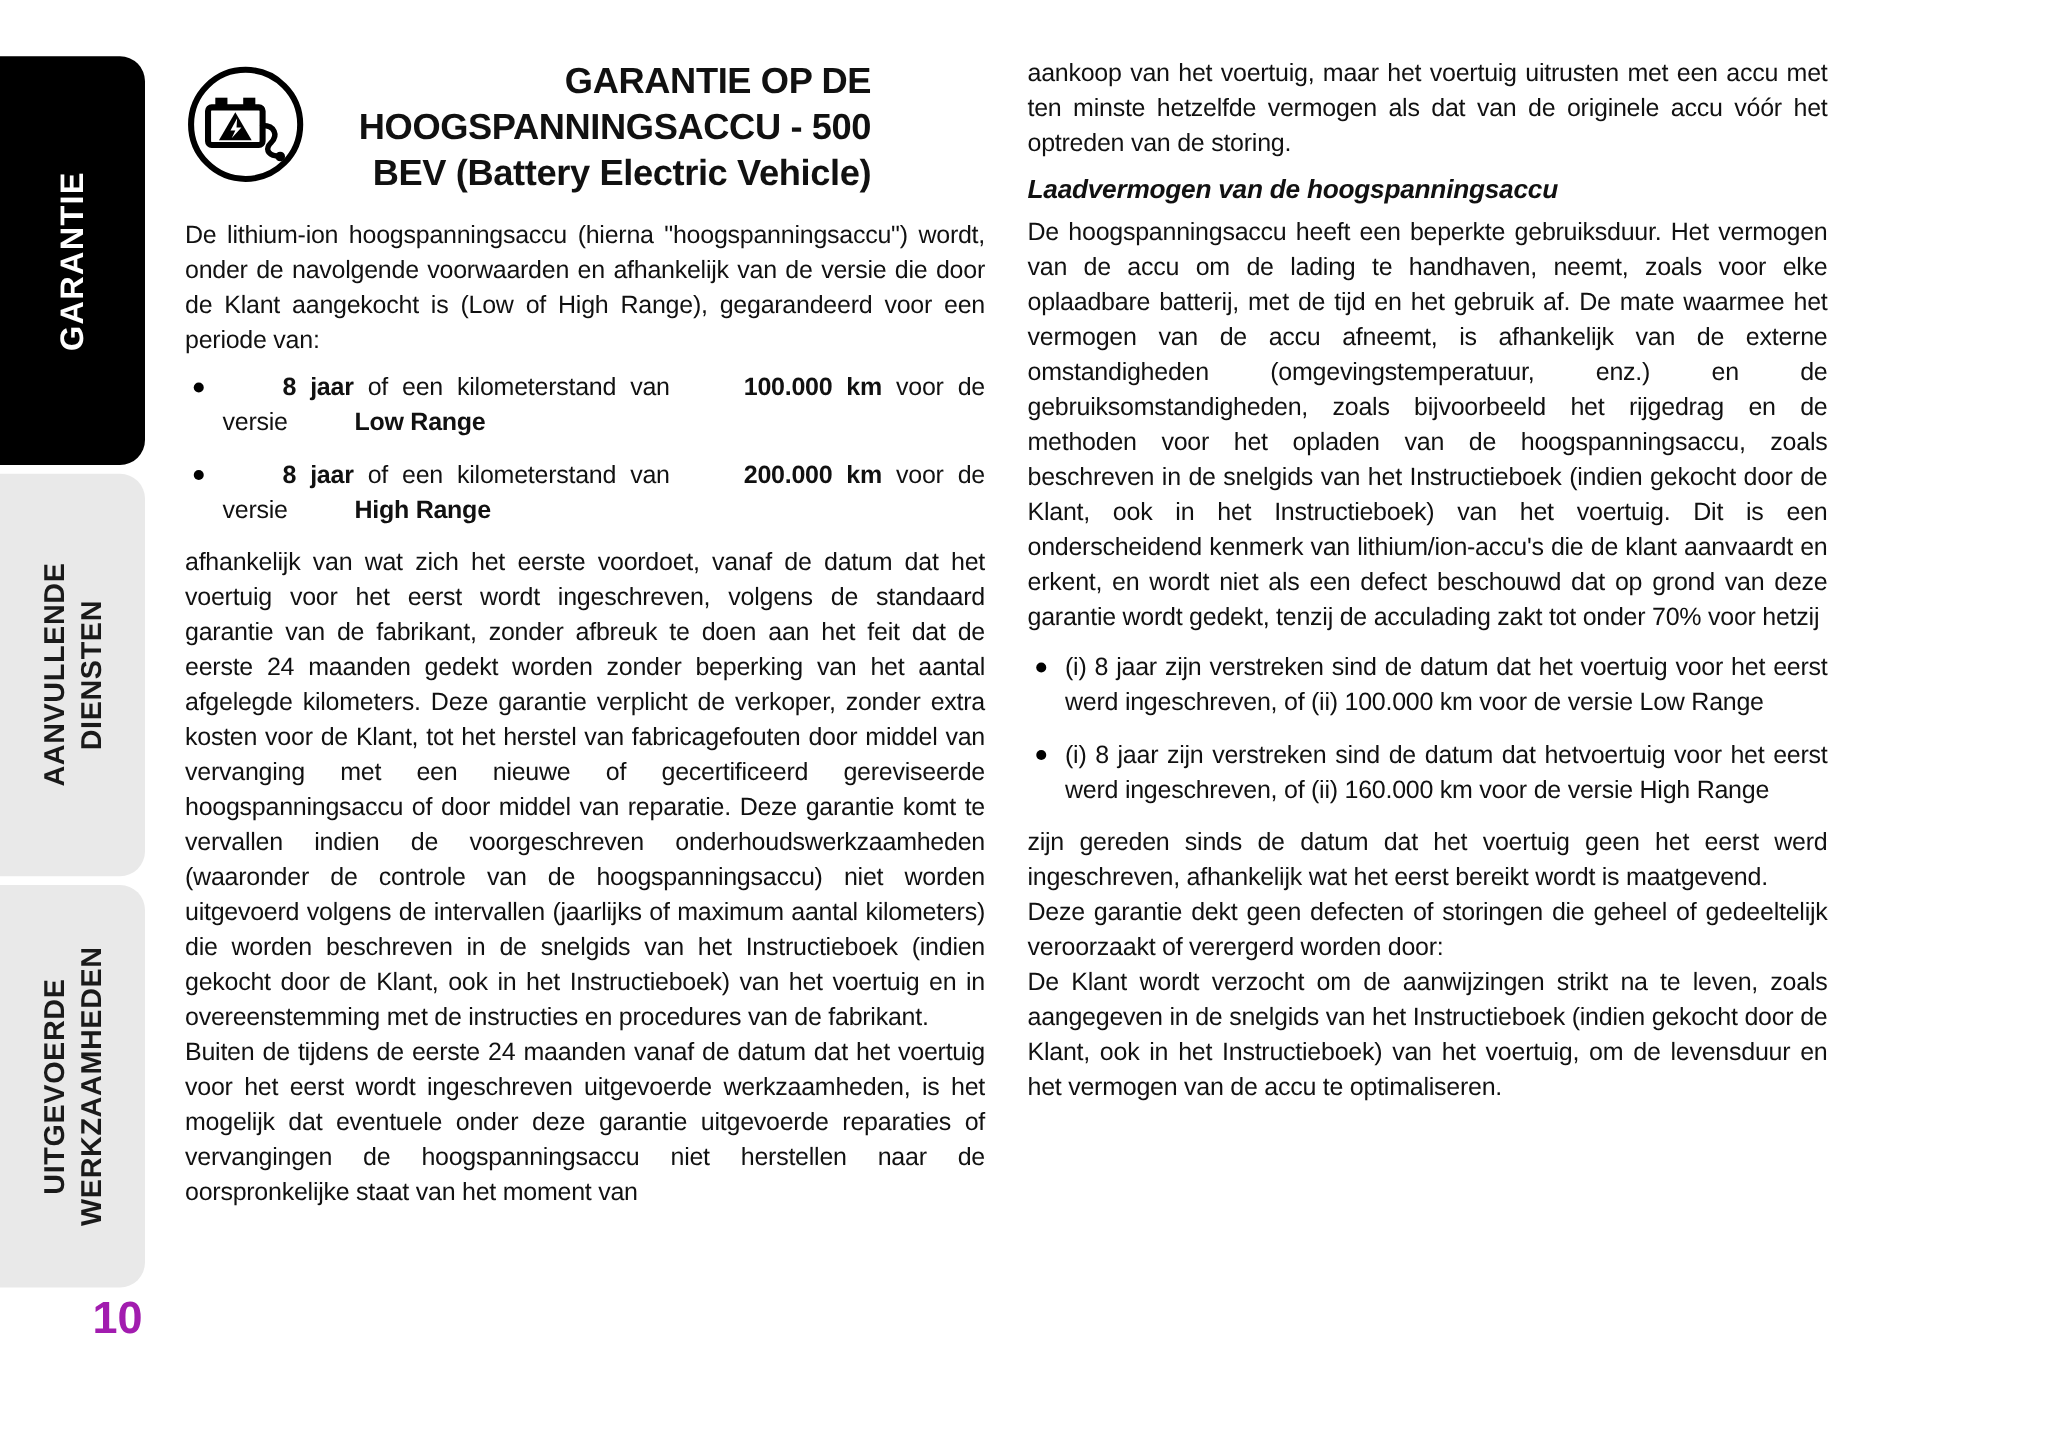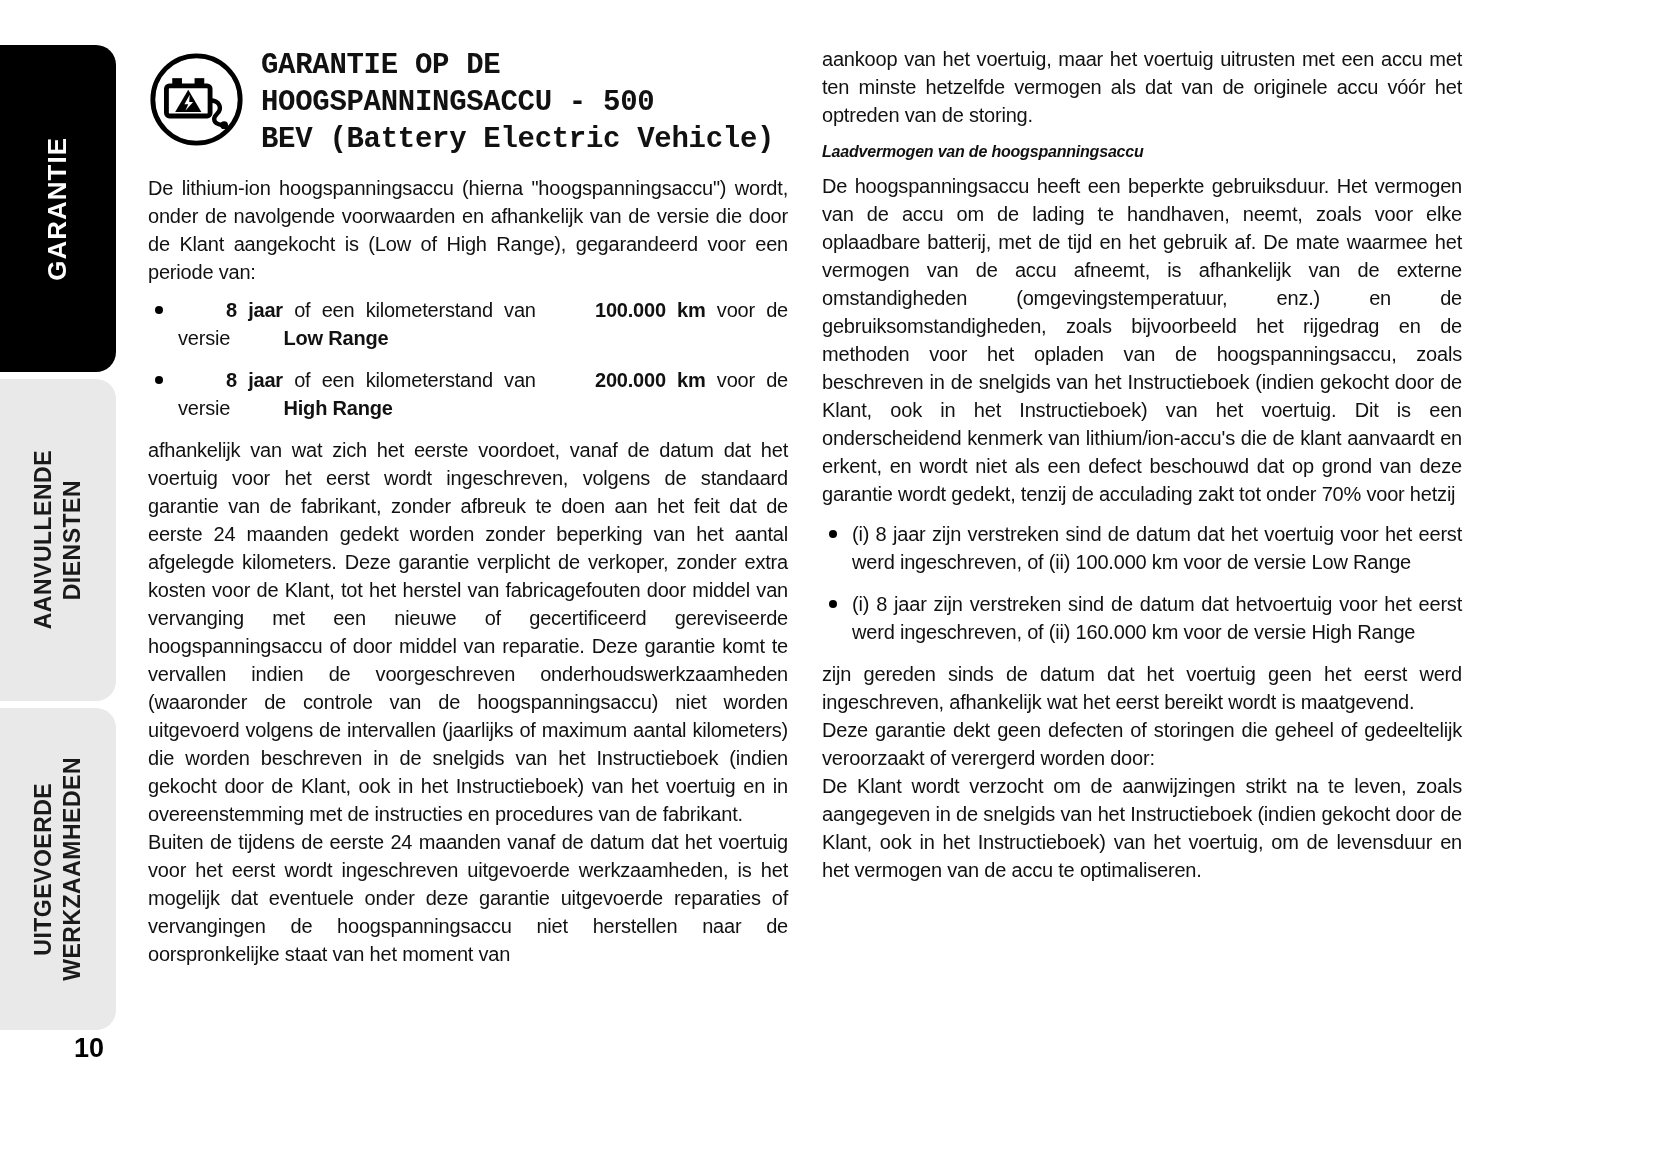--- a/index.html
+++ b/index.html
@@ -31,55 +31,55 @@
     text-align:center;
     line-height:1.28;
     letter-spacing:0.5px;
   }
   .tab-garantie .vtext { font-size:26px; letter-spacing:1px; }
   .tab-gray .vtext     { font-size:23px; }
   .vline { display:block; }
 
   .page-number {
     position:absolute; left:74px; top:1033px;
-    font-size:27px; font-weight:700; color:#000000;text-align:right;
+    font-size:36px; font-weight:700; color:#a21caf;text-align:right;
   }
 
   
   .col {
     position:absolute; top:45px; width:640px;
     font-size:20px; line-height:28px;
     text-align:justify;
     letter-spacing:-0.2px;
   }
   .col-left  { left:148px; }
   .col-right { left:822px; }
 
-  .art-head { display:flex; align-items:flex-start; gap:16px; margin-bottom:16px; text-align:left;font-family:Liberation Mono, monospace; }
+  .art-head { display:flex; align-items:flex-start; gap:42px; margin-bottom:16px; text-align:right; }
   .icon-wrap { flex:0 0 auto; width:97px; height:97px; margin-top:6px; }
   .icon-wrap svg { display:block; }
   .title {
     font-size:29px; line-height:37px; font-weight:700;
     letter-spacing:-0.3px; margin-top:2px;
   }
   .tline { display:block; }
 
   p.body { margin:0; }
   p.intro { margin-bottom:10px; }
 
   ul.bullets { list-style:none; margin:6px 0 14px 0; text-align:justify; }
   ul.bullets li { position:relative; padding-left:30px; margin-bottom:14px; }
   ul.bullets li::before {
     content:""; position:absolute; left:7px; top:10px;
     width:8px; height:8px; border-radius:50%; background:#000;
   }
   ul.bullets b { font-weight:700;margin-left:48px; }
 
   .subheading {
-    font-size:16px; font-weight:700; font-style:italic;
+    font-size:21px; font-weight:700; font-style:italic;
     margin:9px 0 6px 0; text-align:left; letter-spacing:-0.2px;
   }
   .col-right p.cont { margin-bottom:0; }
   .col-right ul.bullets { margin-top:12px; margin-bottom:12px; }
   .gap-top { margin-top:2px; }
 </style>
 </head>
 <body>
 
 <div class="page">

